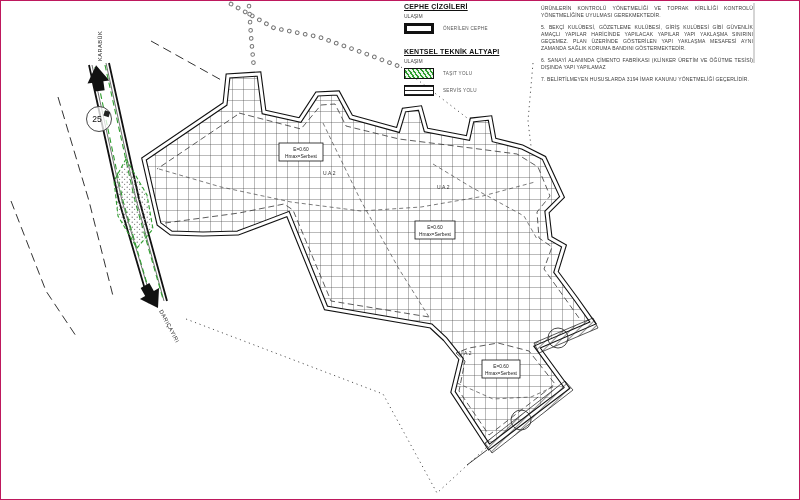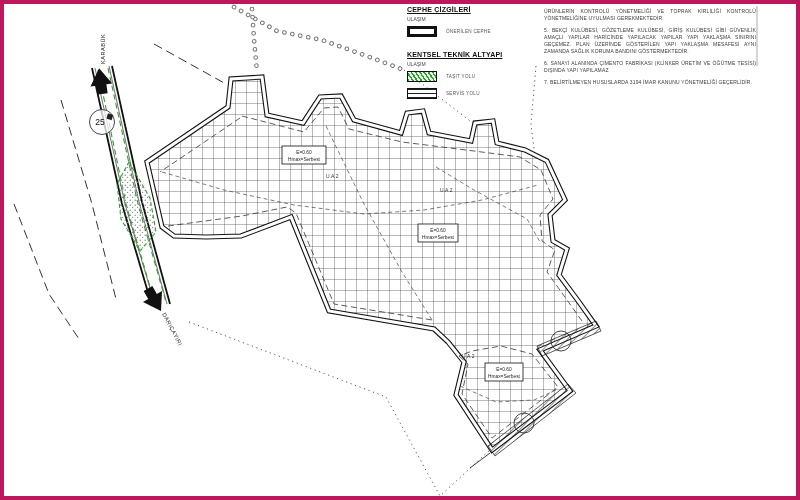--- a/index.html
+++ b/index.html
@@ -1,17 +1,17 @@
 <!DOCTYPE html>
 <html><head>
 <meta charset="utf-8">
 <style>
   html,body{margin:0;padding:0;background:#fff;}
   .stage{position:relative;width:800px;height:500px;background:#ffffff;overflow:hidden;
-         border:4px solid #be185d;box-sizing:border-box;
+         border:1px solid #be185d;box-sizing:border-box;
          font-family:"Liberation Sans", sans-serif;color:#222;}
   svg{position:absolute;left:0;top:0;}
   
   .legend{position:absolute;left:403px;top:2px;width:138px;}
   .legend .title{font-size:7px;font-weight:bold;text-decoration:underline;color:#111;
                  letter-spacing:.2px;margin:0 0 3px 0;}
   .legend .sub{font-size:5px;color:#444;margin:0 0 4px 0;}
   .legend .row{display:flex;align-items:center;margin:0 0 6px 0;}
   .legend .swatch{width:30px;height:11px;box-sizing:border-box;margin-right:9px;flex:0 0 auto;}
   .sw-cephe{border:3px solid #111;background:#fff;}

